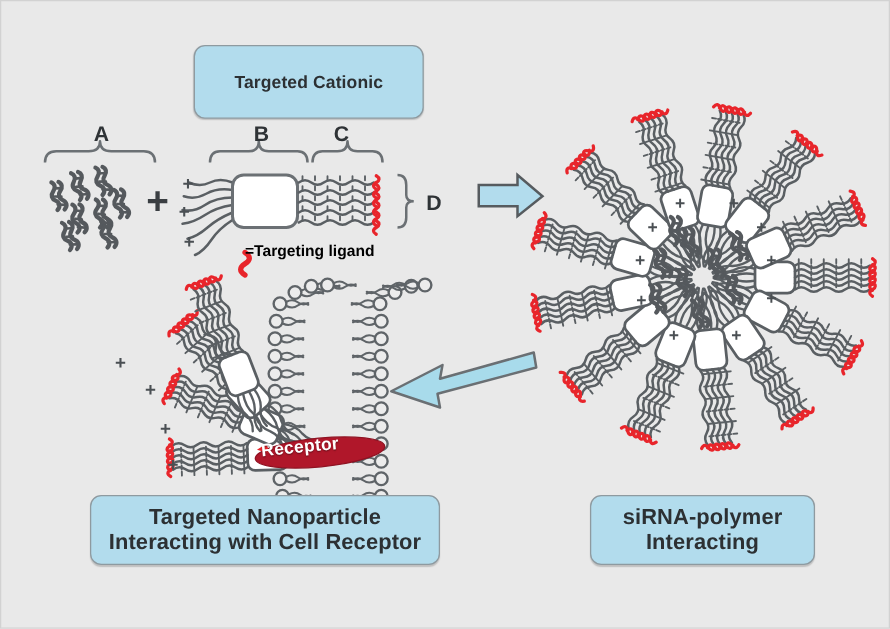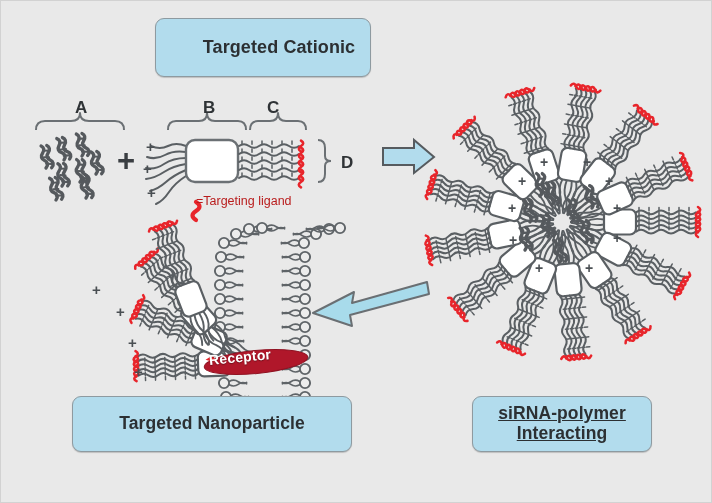--- a/index.html
+++ b/index.html
@@ -23,36 +23,36 @@
     color:#2c3033;
     font-weight:bold;
     text-align:center;
     line-height:1.12;
     display:flex;align-items:center;justify-content:center;
     box-shadow:0 1px 1px rgba(0,0,0,.18);
     z-index:30;
     letter-spacing:.1px;
   }
   #cap-sirna{left:42px;top:34px;width:70px;height:45px;font-size:17px;}
-  #cap-polymer{left:155px;top:18px;width:182px;height:57px;font-size:18px;padding-left:32px;}
+  #cap-polymer{left:155px;top:36px;width:182px;height:57px;font-size:14px;}
   #cap-targeted{left:72px;top:396px;width:278px;height:54px;font-size:17.5px;}
-  #cap-nanoparticle{left:472px;top:396px;width:178px;height:54px;font-size:17.5px;text-decoration:underline;}
+  #cap-nanoparticle{left:472px;top:396px;width:178px;height:54px;font-size:17.5px;}
 
   .blab{
     position:absolute;font-weight:bold;color:#2f3336;
     font-size:17px;z-index:31;
   }
   #lab-A{left:75px;top:98px;}
   #lab-B{left:203px;top:98px;}
   #lab-C{left:267px;top:98px;}
   #lab-D{left:341px;top:153px;font-size:17px;}
 
   #ligand-key{
     position:absolute;left:196px;top:194px;
-    font-size:12.5px;font-weight:normal;color:#b91c1c;
+    font-size:12.5px;font-weight:bold;color:#000000;
     z-index:31;white-space:nowrap;
   }
   #plus-sign{
     position:absolute;left:117px;top:143px;
     font-size:31px;font-weight:bold;color:#3a3e42;z-index:31;
     font-family:"Liberation Sans",sans-serif;
   }
   #receptor-text{
     position:absolute;left:209px;top:352px;
     transform:rotate(-5.5deg);transform-origin:left center;
@@ -336,20 +336,21 @@
 
   <div class="cap" id="cap-polymer">
     <span>
       <span>Targeted Cationic</span><br>
     </span>
   </div>
 
   <div class="cap" id="cap-targeted">
     <span>
       <span>Targeted Nanoparticle</span><br>
+      <span>Interacting with Cell Receptor</span>
     </span>
   </div>
 
   <div class="cap" id="cap-nanoparticle">
     <span>
       <span>siRNA-polymer</span><br>
       <span>Interacting</span>
     </span>
   </div>
 

